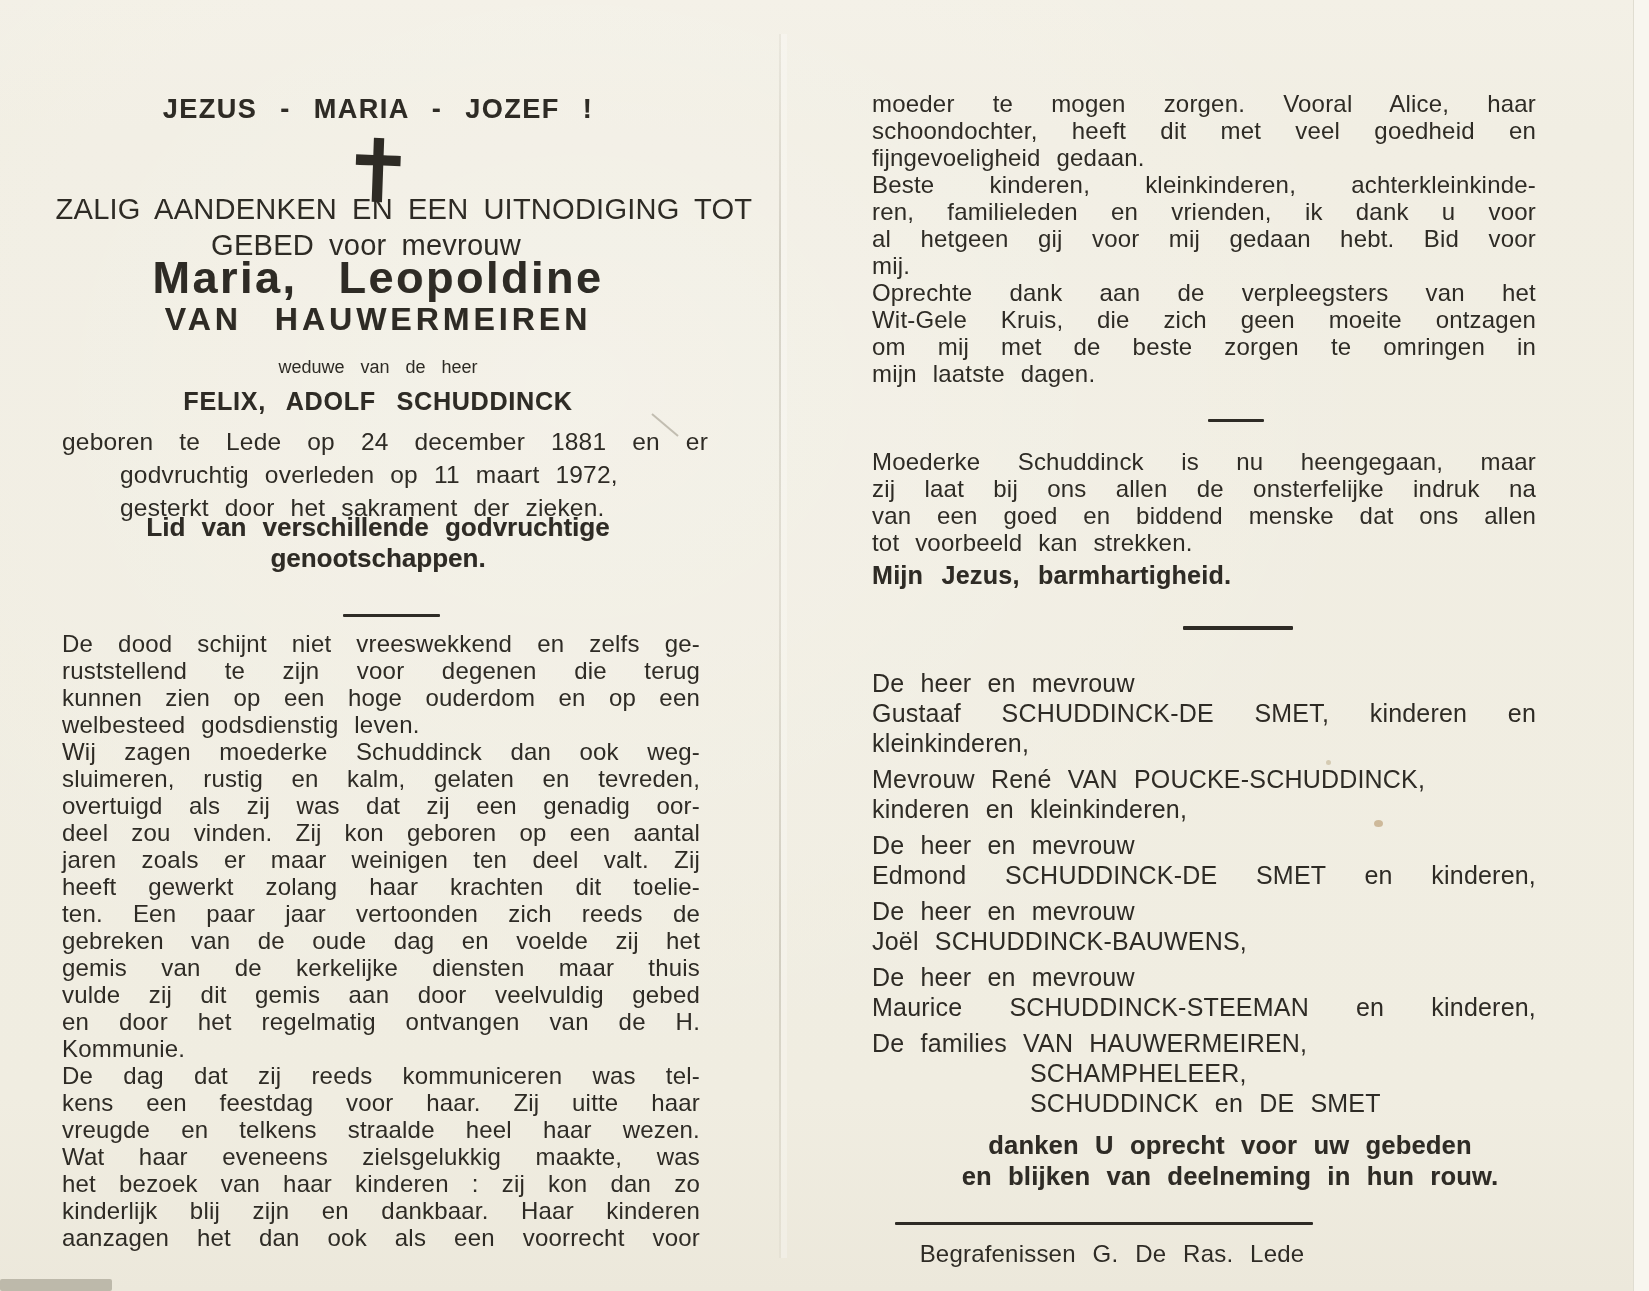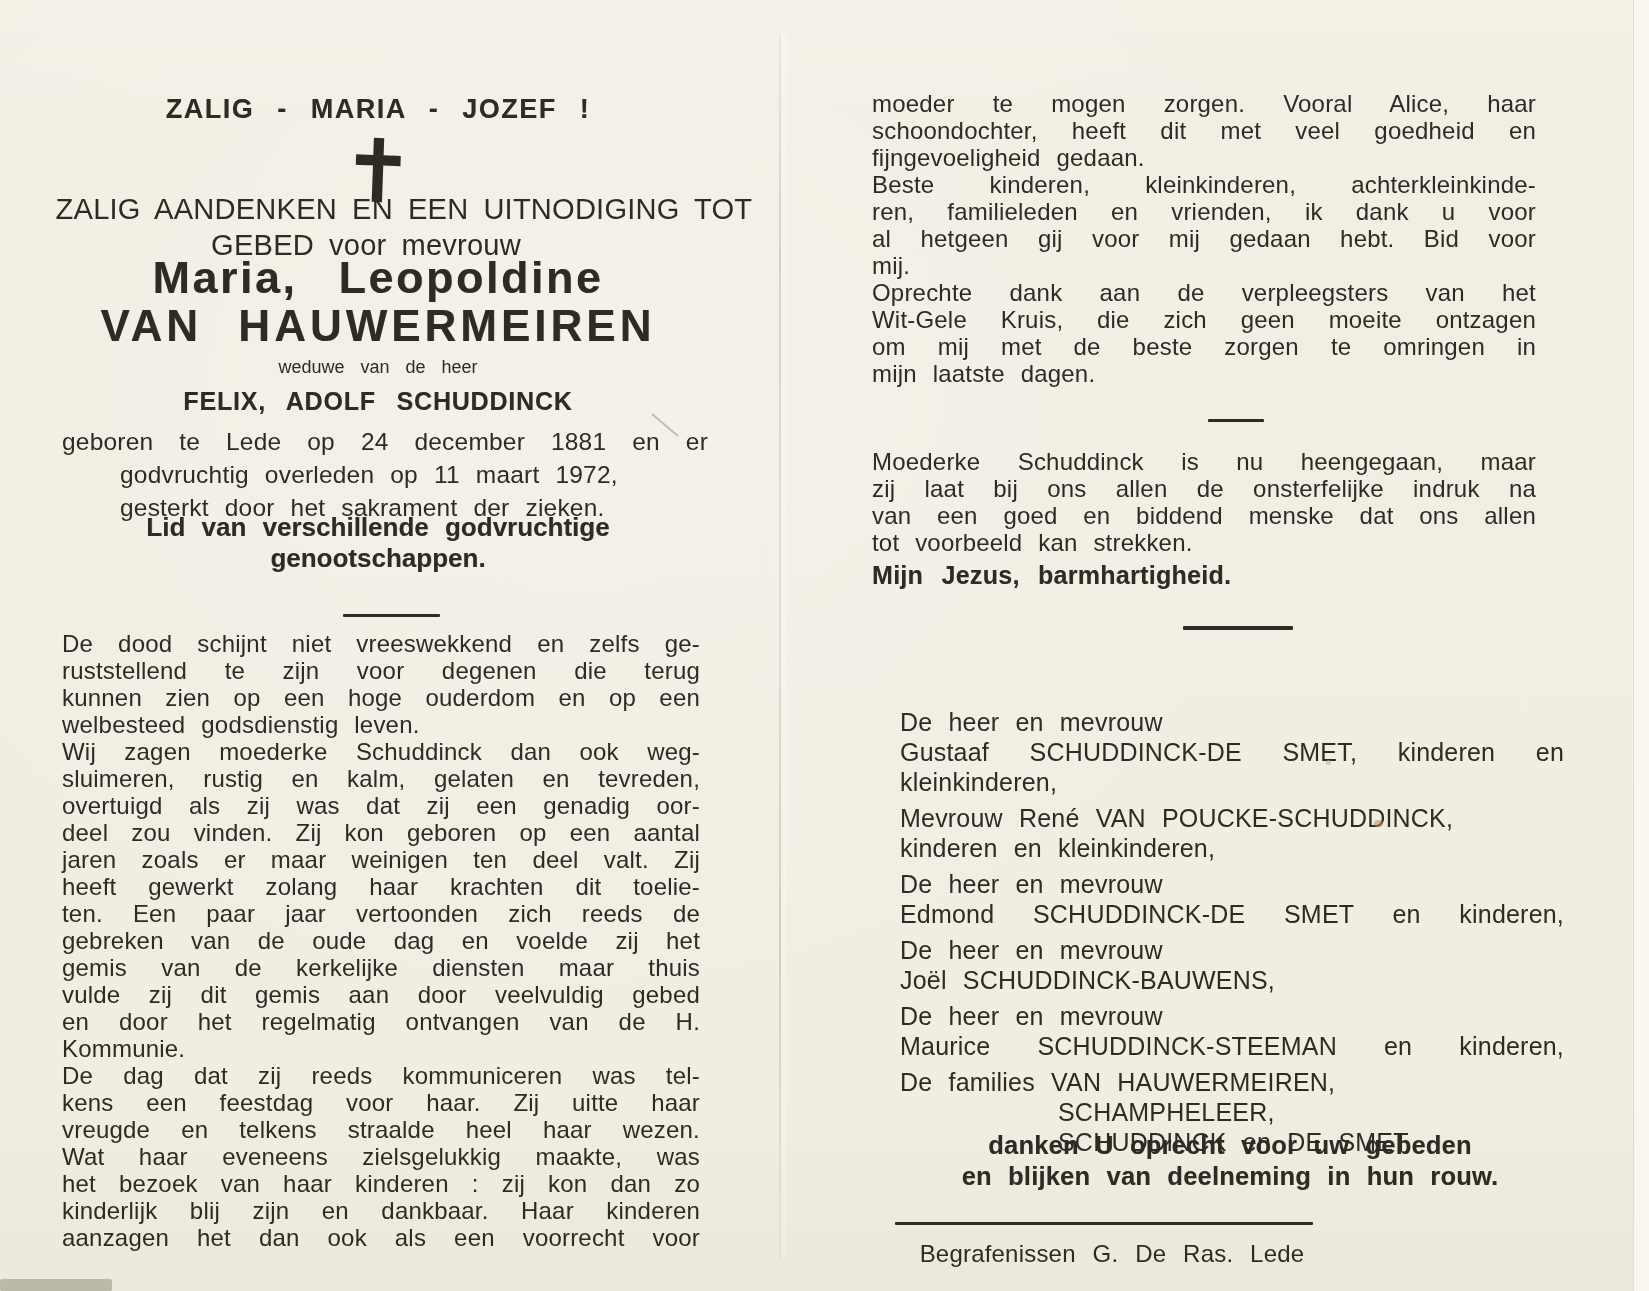--- a/index.html
+++ b/index.html
@@ -38,21 +38,21 @@
     letter-spacing: 0.2px; word-spacing: 7px;
   }
   #intro .center { transform: scaleX(0.97); transform-origin: center; }
   #first-names {
     left: 58px; top: 252px; width: 640px;
     font-size: 45px; font-weight: 700;
     letter-spacing: 2.5px; word-spacing: 26px;
   }
   #surname {
     left: 58px; top: 301px; width: 640px;
-    font-size: 44px; font-weight: 700;
+    font-size: 32px; font-weight: 700;
     letter-spacing: 4px; word-spacing: 20px;
   }
   #widow-line {
     left: 58px; top: 357px; width: 640px;
     font-size: 18px; word-spacing: 11px;
   }
   #husband-name {
     left: 58px; top: 387px; width: 640px;
     font-size: 25px; font-weight: 700;
     letter-spacing: 0.8px; word-spacing: 13px;
@@ -87,23 +87,23 @@
     font-size: 24px; line-height: 27px;
     letter-spacing: 0.2px; word-spacing: 9px;
   }
   #prayer {
     left: 872px; top: 561px; width: 664px;
     font-size: 25px; font-weight: 700;
     letter-spacing: 0.3px; word-spacing: 11px;
     white-space: nowrap;
   }
   #family-list {
-    left: 872px; top: 707px; width: 664px;
+    left: 872px; top: 668px; width: 664px;
     font-size: 25px; line-height: 30px;
-    letter-spacing: 0.2px; word-spacing: 9px; margin-left: 28px;
+    letter-spacing: 0.2px; word-spacing: 9px;
   }
   #family-list div { height: 30px; }
   #family-list .gap { margin-top: 6px; }
   #family-list .ind { padding-left: 158px; }
   #thanks {
     left: 930px; top: 1130px; width: 600px;
     font-size: 25.5px; line-height: 31px; font-weight: 700;
     letter-spacing: 0.2px; word-spacing: 9px;
   }
   #footer-rule {
@@ -140,21 +140,21 @@
   #scratch { position: absolute; left: 648px; top: 424px; width: 34px; height: 2px;
     background: rgba(120,112,95,0.40); transform: rotate(40deg); }
 </style>
 </head>
 <body>
 
 <div id="card">
 
   <div>
 
-    <div class="t center ink-thick" id="invocation">ZALIG - MARIA - JOZEF !</div>
+    <div class="t center ink-thick" id="invocation">JEZUS - MARIA - JOZEF !</div>
 
     <div class="t center" id="cross">
       <span>✝</span>
     </div>
 
     <div class="t" id="intro">
       <div class="center">ZALIG AANDENKEN EN EEN UITNODIGING TOT</div>
       <div class="center">GEBED voor mevrouw</div>
     </div>
 

